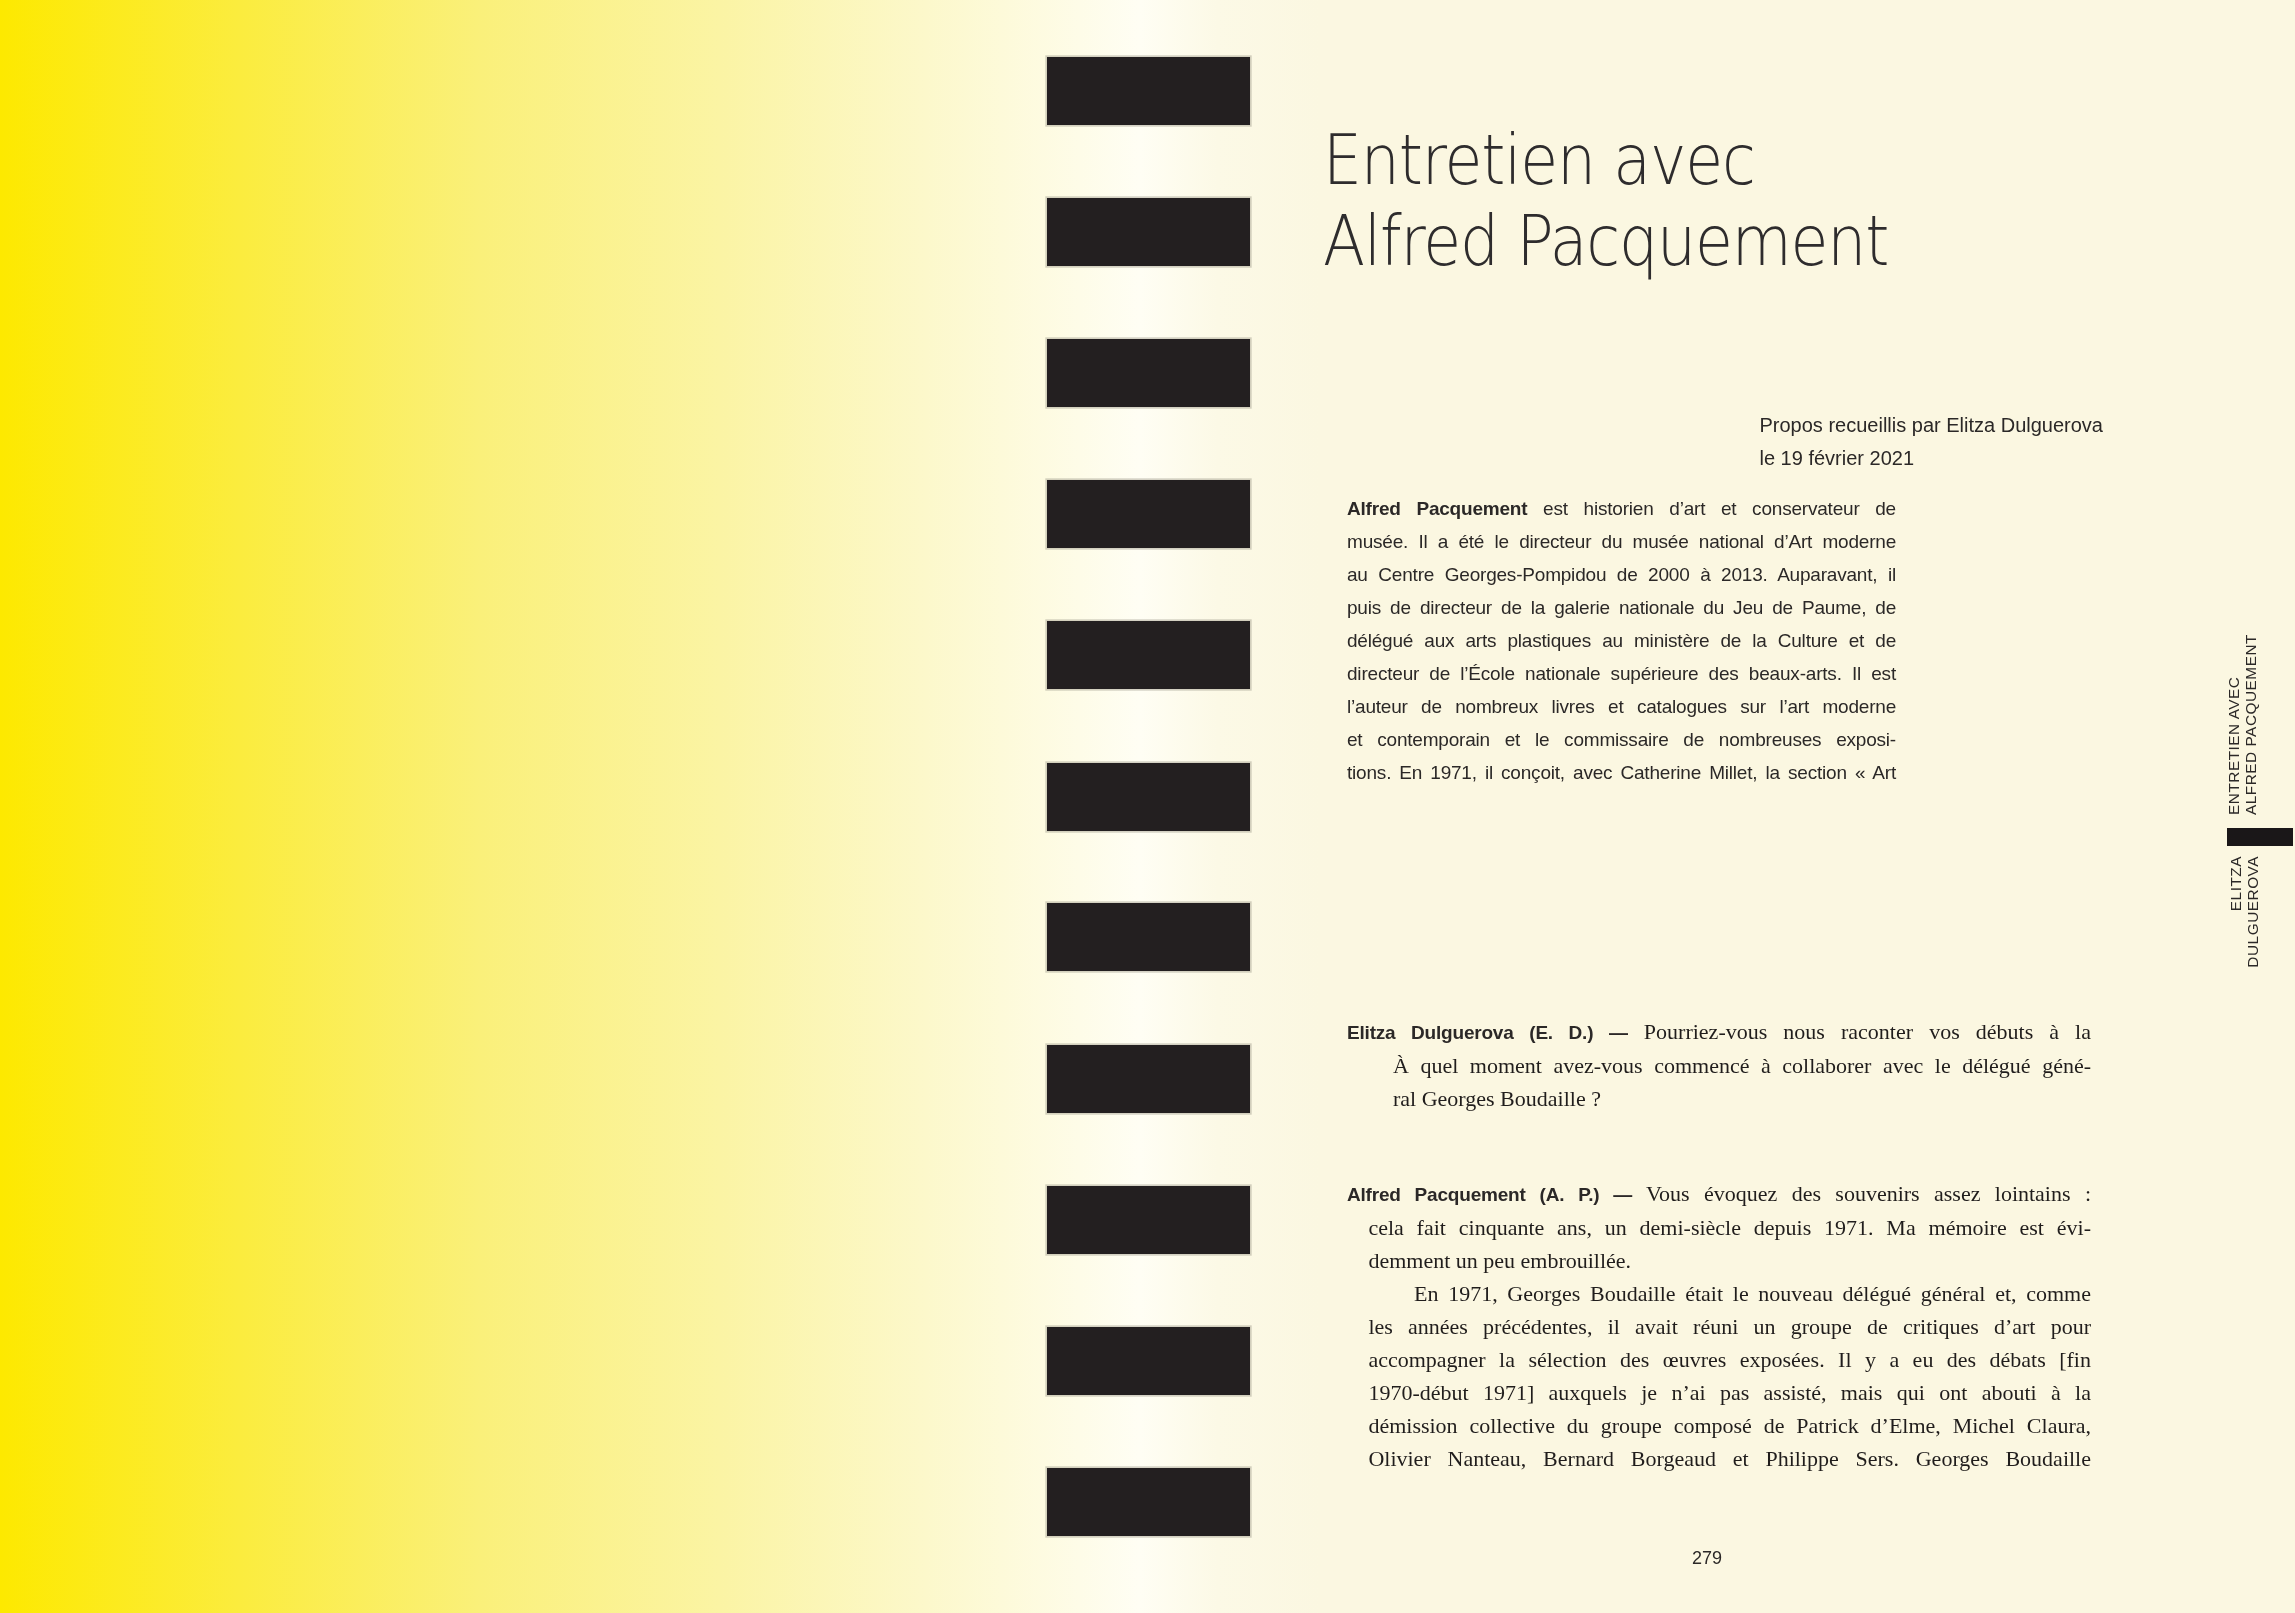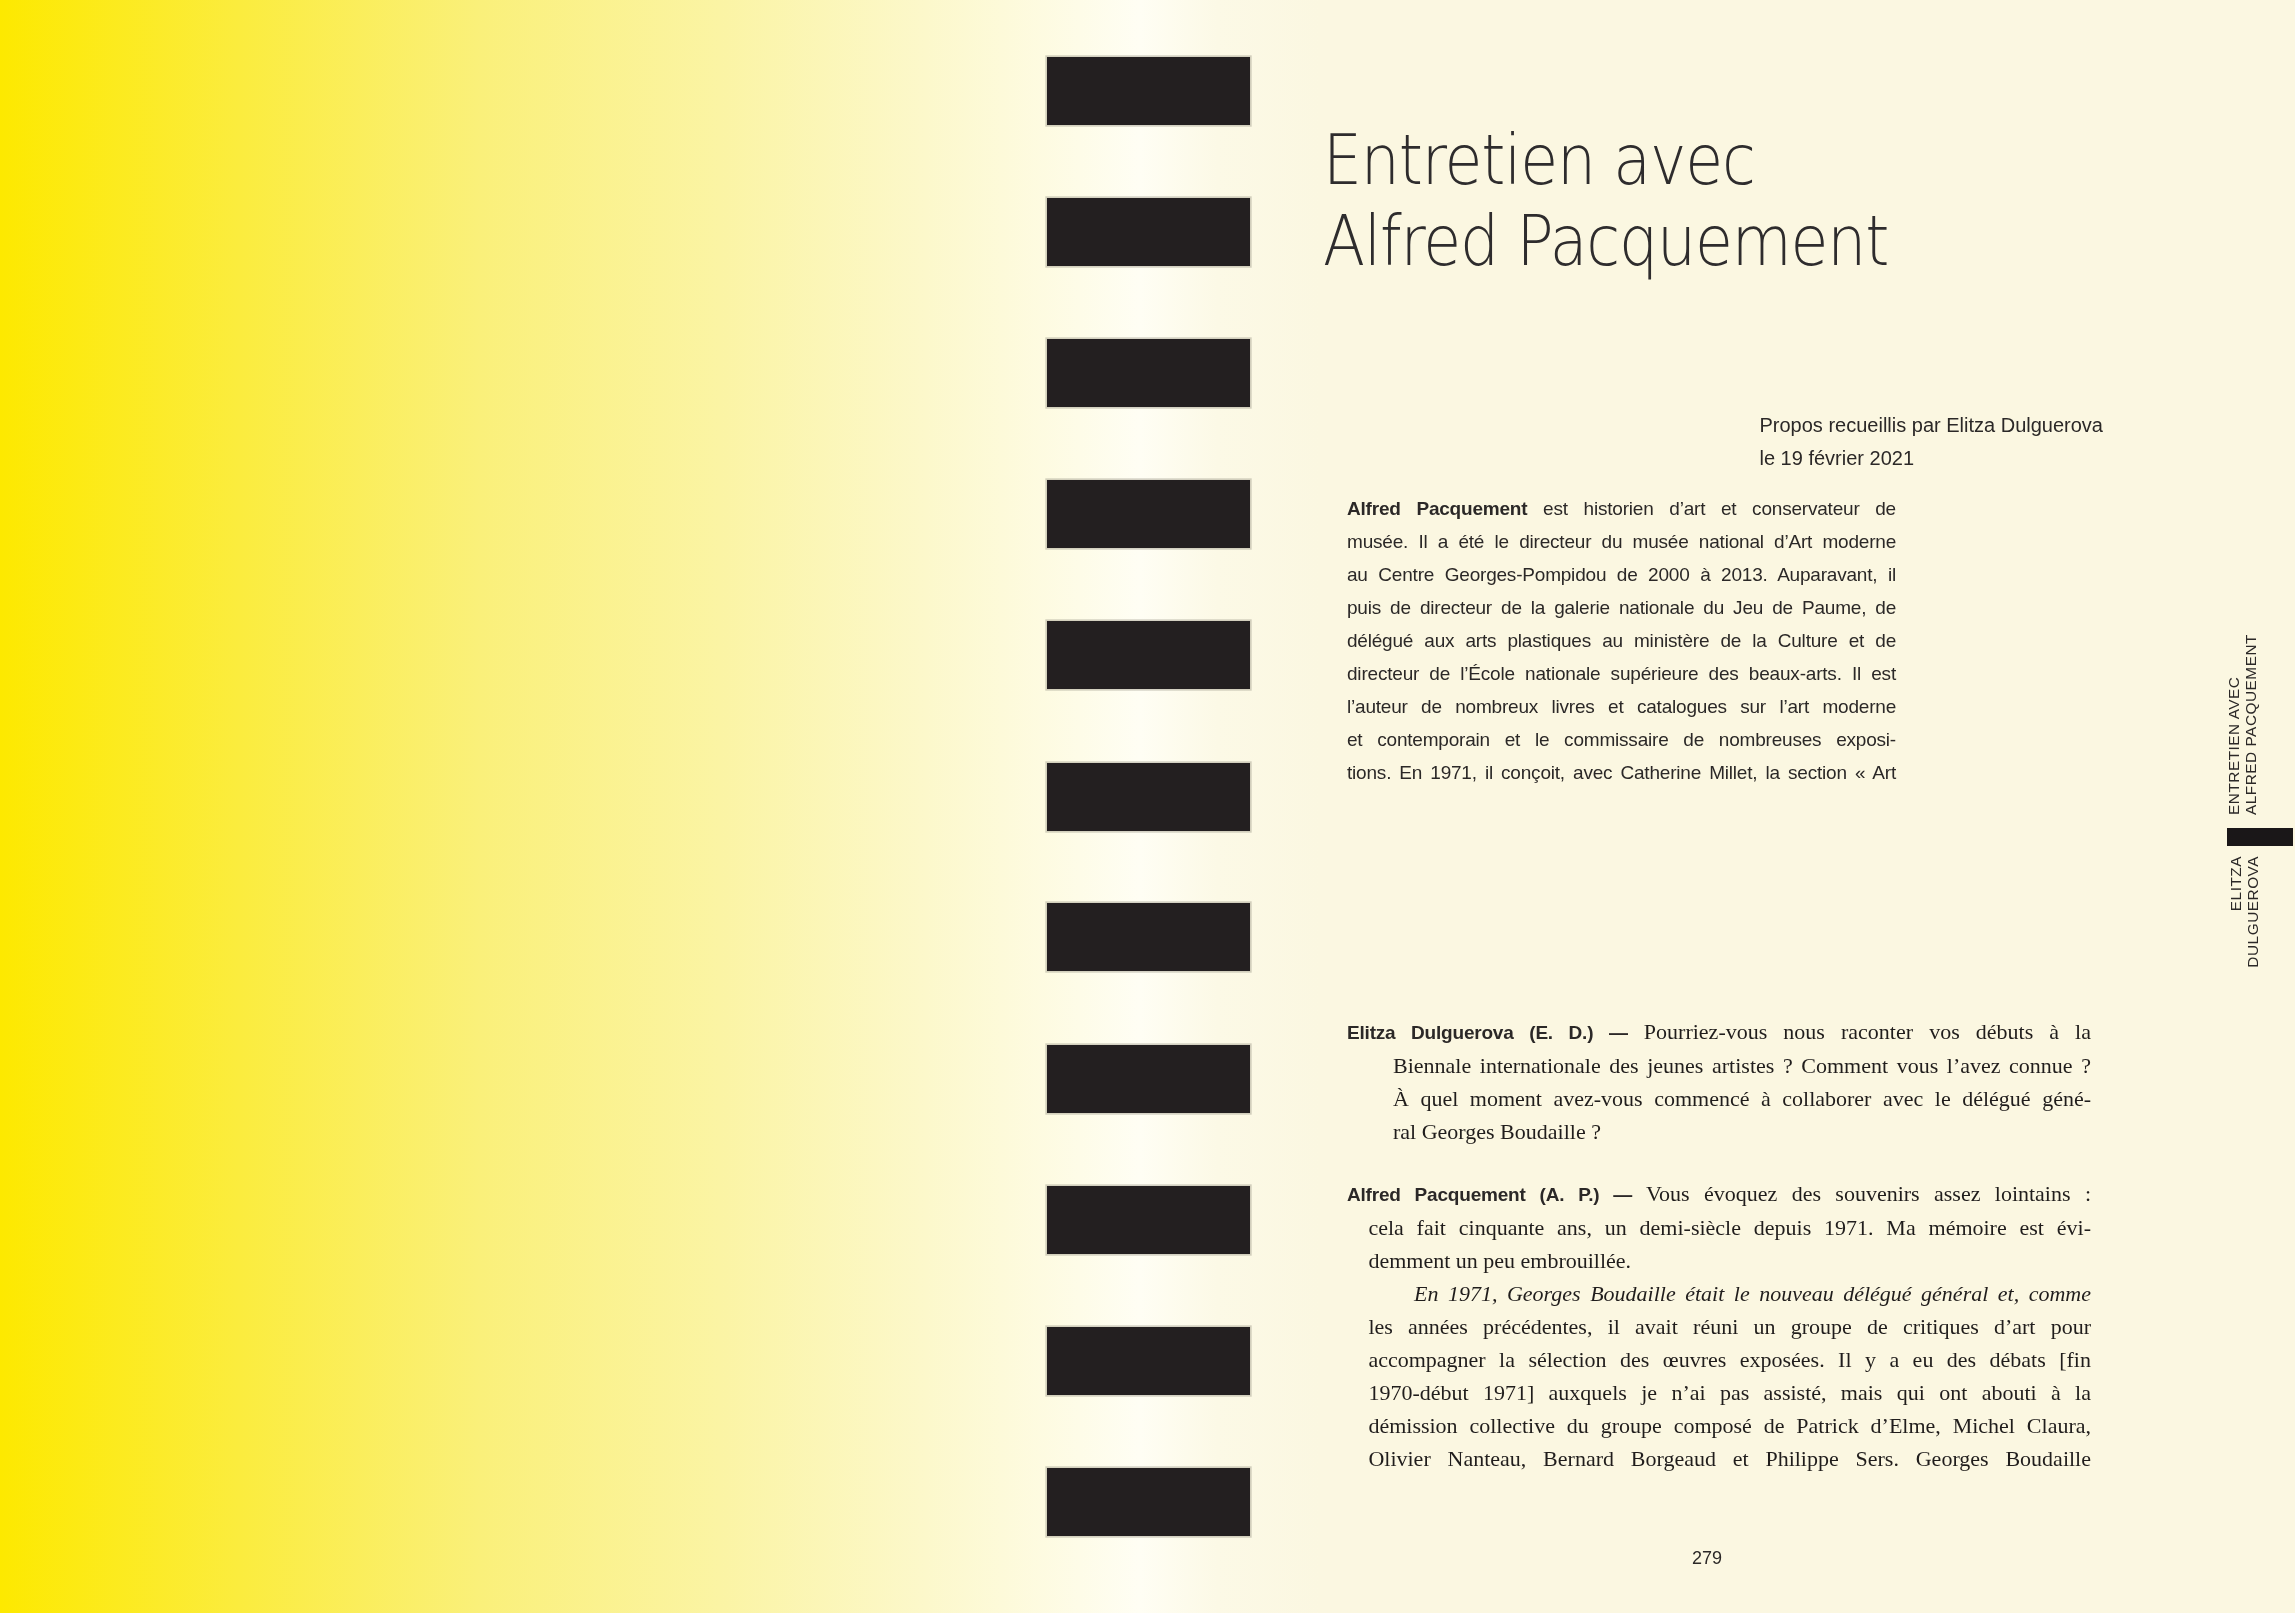--- a/index.html
+++ b/index.html
@@ -57,21 +57,21 @@
   .qa{
     position:absolute;left:1323px;width:768px;
     font-family:"Liberation Serif",serif;
     font-size:22px;line-height:33px;
     color:#201d1c;
   }
   #q-block{top:1015px;}
   #a-block{top:1177px;}
   #q-block .cont{padding-left:46px;}
   #a-block .cont{padding-left:21.4px;}
-  #a-block .pstart{padding-left:67px;font-style:italic;}
+  #a-block .pstart{padding-left:67px;}
   .speaker{
     font-family:"Liberation Sans",sans-serif;
     font-weight:700;font-size:19px;
     letter-spacing:-0.2px;
     color:#2b2827;
   }
   #bio .speaker{font-size:19px;}
   #pageno{
     position:absolute;left:1323px;top:1548px;width:768px;
     text-align:center;font-size:18px;color:#2b2827;
@@ -128,21 +128,20 @@
       <div class="textline">puis de directeur de la galerie nationale du Jeu de Paume, de</div>
       <div class="textline">délégué aux arts plastiques au ministère de la Culture et de</div>
       <div class="textline">directeur de l’École nationale supérieure des beaux-arts. Il est</div>
       <div class="textline">l’auteur de nombreux livres et catalogues sur l’art moderne</div>
       <div class="textline">et contemporain et le commissaire de nombreuses exposi-</div>
       <div class="textline">tions. En 1971, il conçoit, avec Catherine Millet, la section « Art</div>
     </div>
 
   <div id="q-block" class="qa">
       <div class="textline"><span class="speaker">Elitza Dulguerova (E. D.) —</span> Pourriez-vous nous raconter vos débuts à la</div>
-      <div class="textline cont">Biennale internationale des jeunes artistes ? Comment vous l’avez connue ?</div>
       <div class="textline cont">À quel moment avez-vous commencé à collaborer avec le délégué géné-</div>
       <div class="textline cont end">ral Georges Boudaille ?</div>
     </div>
   <div id="a-block" class="qa">
       <div class="textline"><span class="speaker">Alfred Pacquement (A. P.) —</span> Vous évoquez des souvenirs assez lointains :</div>
       <div class="textline cont">cela fait cinquante ans, un demi-siècle depuis 1971. Ma mémoire est évi-</div>
       <div class="textline cont end">demment un peu embrouillée.</div>
       <div class="textline pstart">En 1971, Georges Boudaille était le nouveau délégué général et, comme</div>
       <div class="textline cont">les années précédentes, il avait réuni un groupe de critiques d’art pour</div>
       <div class="textline cont">accompagner la sélection des œuvres exposées. Il y a eu des débats [fin</div>

